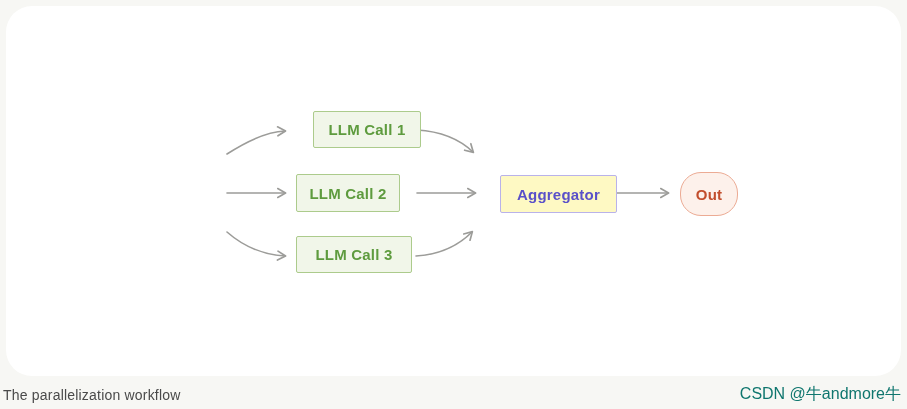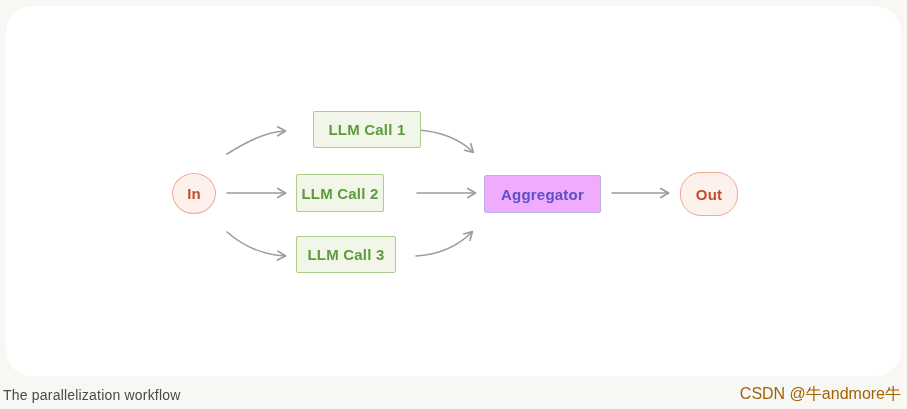--- a/index.html
+++ b/index.html
@@ -39,44 +39,45 @@
     border: 1px solid #accb8c;
     color: #5e9b3e;
     border-radius: 2px;
   }
   .node.terminal {
     background: #fdf1eb;
     border: 1.5px solid #ecab94;
     color: #c24e2d;
   }
   .node.aggregator {
-    background: #f0abfc;
+    background: #fef9c3;
     border: 1px solid #b9b2ea;
     color: #5a50c9;
     border-radius: 2px;
+    margin-left: 16px;
   }
   #node-in        { left: 172px; top: 173px; width: 44px;  height: 41px; border-radius: 50%; }
   #node-llm-1     { left: 296px; top: 111px; width: 108px; height: 37px; margin-left: 17px; }
-  #node-llm-2     { left: 296px; top: 174px; width: 88px; height: 38px; }
-  #node-llm-3     { left: 296px; top: 236px; width: 100px; height: 37px; }
+  #node-llm-2     { left: 296px; top: 174px; width: 104px; height: 38px; }
+  #node-llm-3     { left: 296px; top: 236px; width: 116px; height: 37px; }
   #node-aggregator{ left: 484px; top: 175px; width: 117px; height: 38px; }
   #node-out       { left: 680px; top: 172px; width: 58px;  height: 44px; border-radius: 21px; text-align: center; }
   .caption {
     position: absolute;
     left: 3px; top: 387px;
     font-size: 14px;
     color: #4a4a4a;
     letter-spacing: 0.2px;
     text-align: right;
   }
   .watermark {
     position: absolute;
     right: 6px; top: 384px;
     font-size: 16px;
-    color: #a16207;
+    color: #0f766e;
   }
 </style>
 </head>
 <body>
 
 <div class="page">
   <div class="card"></div>
 
   <svg class="edges" width="907" height="409" viewBox="0 0 907 409">
     <defs>
@@ -88,21 +89,20 @@
       <path d="M227,154 Q261,132 285,131" marker-end="url(#arrowhead)"></path>
       <path d="M227,193 L285,193" marker-end="url(#arrowhead)"></path>
       <path d="M227,232 Q252,254 285,256" marker-end="url(#arrowhead)"></path>
       <path d="M417,130 Q452,132 473,152" marker-end="url(#arrowhead)"></path>
       <path d="M417,193 L475,193" marker-end="url(#arrowhead)"></path>
       <path d="M416,256 Q450,254 472,232" marker-end="url(#arrowhead)"></path>
       <path d="M612,193 L668,193" marker-end="url(#arrowhead)"></path>
     </g>
   </svg>
 
-  <div class="node terminal" id="node-in">In</div>
 
   <div class="node llm" id="node-llm-1">LLM Call 1</div>
 
   <div class="node llm" id="node-llm-2">LLM Call 2</div>
 
   <div class="node llm" id="node-llm-3">LLM Call 3</div>
 
   <div class="node aggregator" id="node-aggregator">Aggregator</div>
 
   <div class="node terminal" id="node-out">Out</div>

